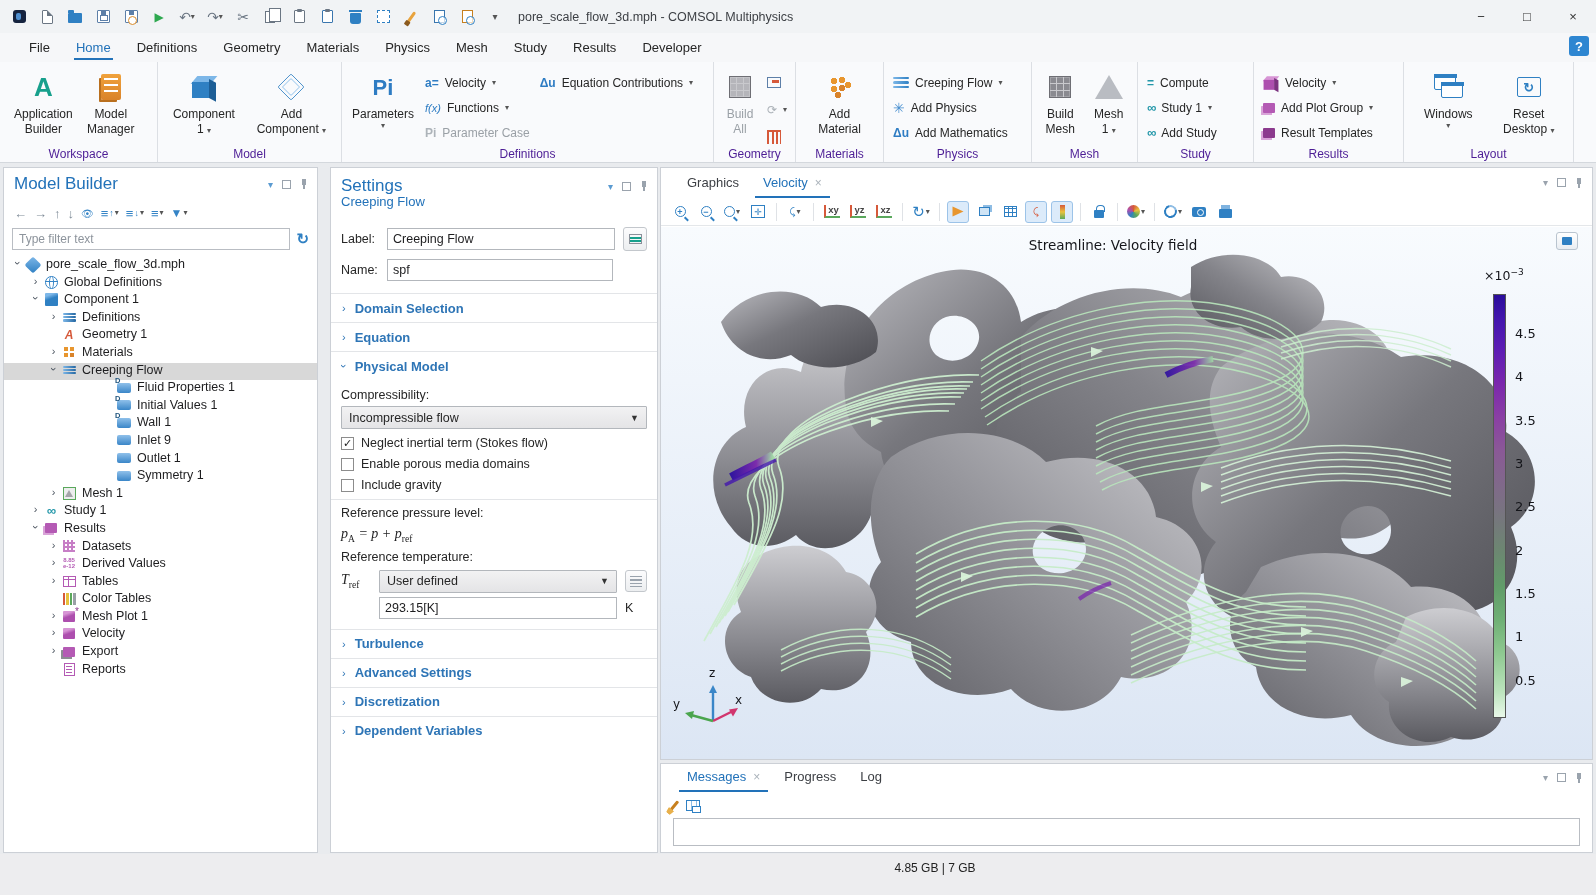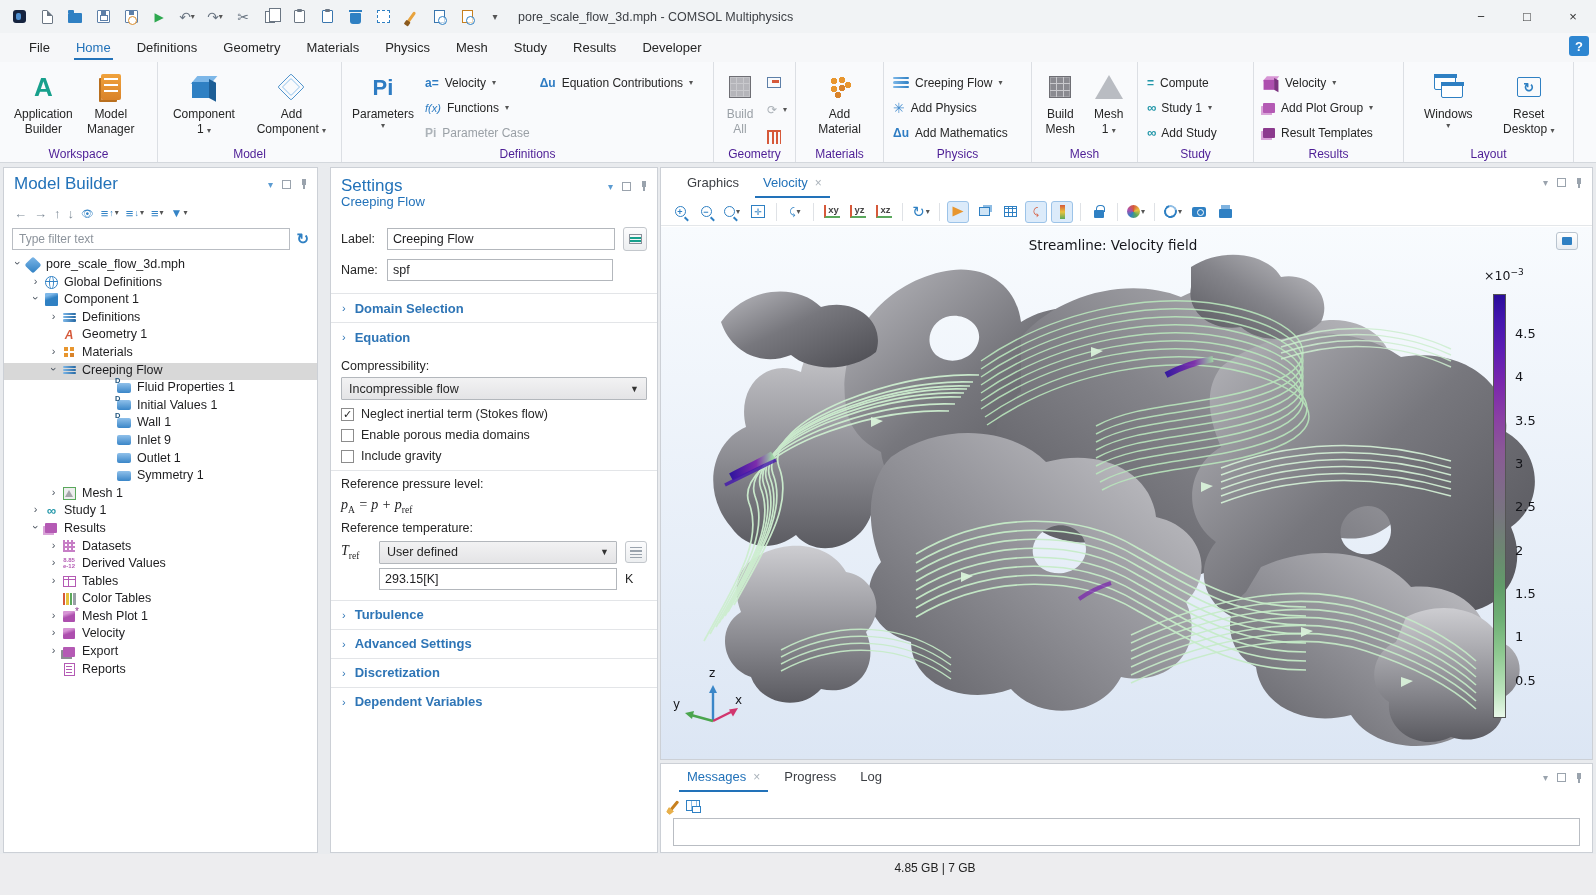--- a/index.html
+++ b/index.html
@@ -745,20 +745,24 @@
     </div>
 
     <div style="height:8px"></div>
     <div class="section">
       <span class="schev">›</span>
         <span class="stitle">Domain Selection</span>
     </div>
     <div class="section">
       <span class="schev">›</span>
         <span class="stitle">Equation</span>
+    </div>
+    <div class="section">
+      <span class="schev open">›</span>
+        <span class="stitle">Physical Model</span>
     </div>
 
     <div class="pm-body">
       <div class="pm-label">Compressibility:</div>
       <div class="dropdown">
         <span>Incompressible flow</span>
         <span class="dcaret">▼</span>
       </div>
       <div class="chk-row">
         <span class="chk">✓</span>

